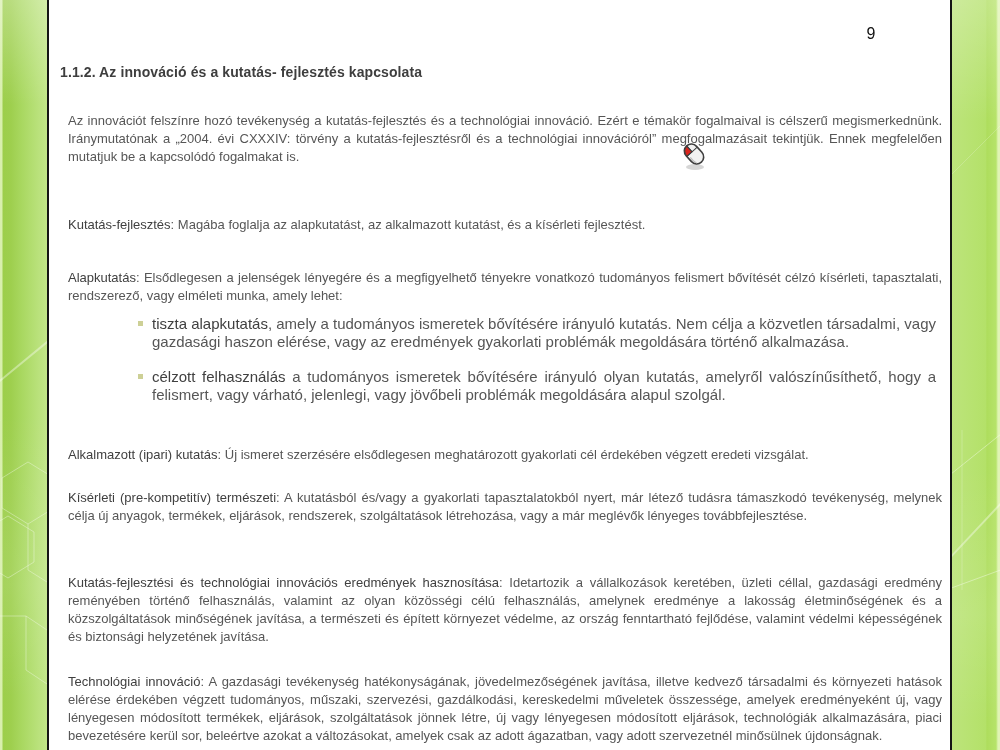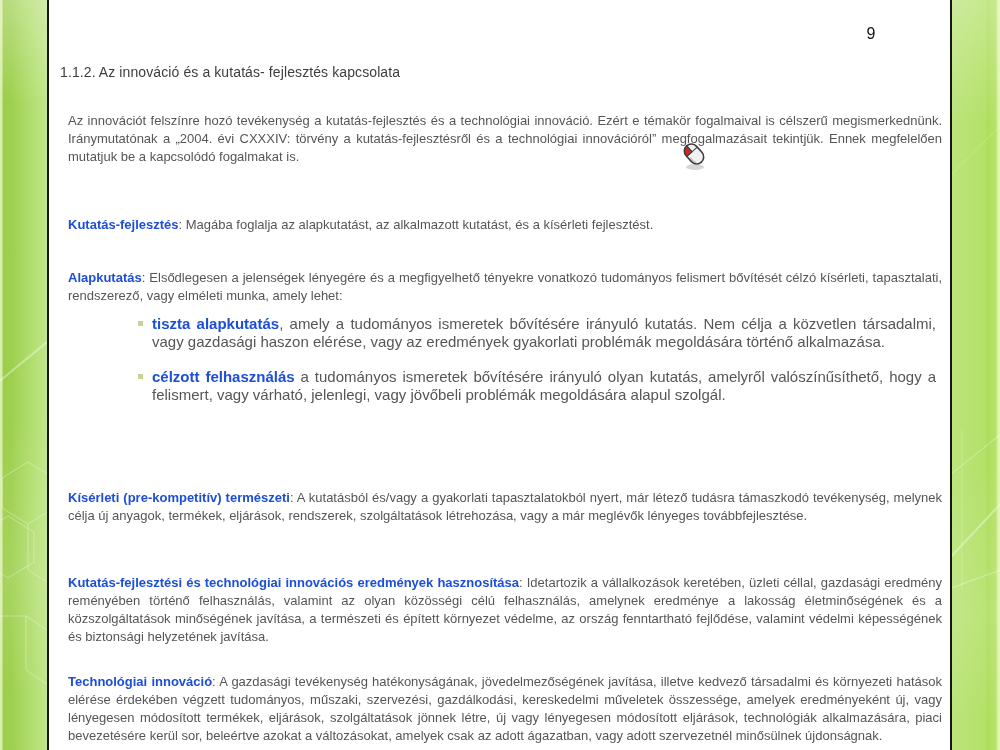--- a/index.html
+++ b/index.html
@@ -24,28 +24,28 @@
   }
   .strip svg { position:absolute; left:0; }
   
   .page { position:absolute; left:49px; top:0; width:901px; height:750px; background:#ffffff; }
   .pagenum {
     position:absolute; left:810px; top:25px; width:24px;
     font-size:16px; color:#111111; text-align:center;
   }
   .title {
     position:absolute; left:11px; top:64px; width:880px; margin:0;
-    font-size:14px; font-weight:normal; color:#3e3e3e; letter-spacing:0.1px;
+    font-size:14px; font-weight:bold; color:#3e3e3e; letter-spacing:0.1px;
   }
   .para {
     position:absolute; left:11px; width:874px; margin:8px;
     font-size:13px; line-height:18px; color:#565656;
     text-align:justify;
   }
-  .para b, .bullet-text b { font-weight:bold; color:#1d4ed8; }
+  .para b, .bullet-text b { font-weight:normal; color:#404040; }
   .bullet-item {
     position:absolute; left:88px; width:799px; padding-left:15px; box-sizing:border-box;
     font-size:15px; line-height:18px; color:#565656; text-align:justify;
   }
   .bullet-marker {
     position:absolute; left:1px; top:6px; width:5px; height:5px;
     background:#cdd096;
   }
   .mouse-icon { position:absolute; left:629px; top:138px; width:32px; height:34px; }
 </style>
@@ -98,20 +98,21 @@
     <div class="bullet-item" style="top:315px">
       <span class="bullet-marker"></span>
       <span class="bullet-text"><b>tiszta alapkutatás</b><span>, amely a tudományos ismeretek bővítésére irányuló kutatás. Nem célja a közvetlen társadalmi, vagy gazdasági haszon elérése, vagy az eredmények gyakorlati problémák megoldására történő alkalmazása.</span></span>
     </div>
 
     <div class="bullet-item" style="top:368px">
       <span class="bullet-marker"></span>
       <span class="bullet-text"><b>célzott felhasználás</b><span> a tudományos ismeretek bővítésére irányuló olyan kutatás, amelyről valószínűsíthető, hogy a felismert, vagy várható, jelenlegi, vagy jövőbeli problémák megoldására alapul szolgál.</span></span>
     </div>
 
+    <p class="para" style="top:438px"><b>Alkalmazott (ipari) kutatás</b><span>: Új ismeret szerzésére elsődlegesen meghatározott gyakorlati cél érdekében végzett eredeti vizsgálat.</span></p>
 
     <p class="para" style="top:481px"><b>Kísérleti (pre-kompetitív) természeti</b><span>: A kutatásból és/vagy a gyakorlati tapasztalatokból nyert, már létező tudásra támaszkodó tevékenység, melynek célja új anyagok, termékek, eljárások, rendszerek, szolgáltatások létrehozása, vagy a már meglévők lényeges továbbfejlesztése.</span></p>
 
     <p class="para" style="top:566px"><b>Kutatás-fejlesztési és technológiai innovációs eredmények hasznosítása</b><span>: Idetartozik a vállalkozások keretében, üzleti céllal, gazdasági eredmény reményében történő felhasználás, valamint az olyan közösségi célú felhasználás, amelynek eredménye a lakosság életminőségének és a közszolgáltatások minőségének javítása, a természeti és épített környezet védelme, az ország fenntartható fejlődése, valamint védelmi képességének és biztonsági helyzetének javítása.</span></p>
 
     <p class="para" style="top:665px"><b>Technológiai innováció</b><span>: A gazdasági tevékenység hatékonyságának, jövedelmezőségének javítása, illetve kedvező társadalmi és környezeti hatások elérése érdekében végzett tudományos, műszaki, szervezési, gazdálkodási, kereskedelmi műveletek összessége, amelyek eredményeként új, vagy lényegesen módosított termékek, eljárások, szolgáltatások jönnek létre, új vagy lényegesen módosított eljárások, technológiák alkalmazására, piaci bevezetésére kerül sor, beleértve azokat a változásokat, amelyek csak az adott ágazatban, vagy adott szervezetnél minősülnek újdonságnak.</span></p>
 
   </div>
 
   <div class="strip right">

